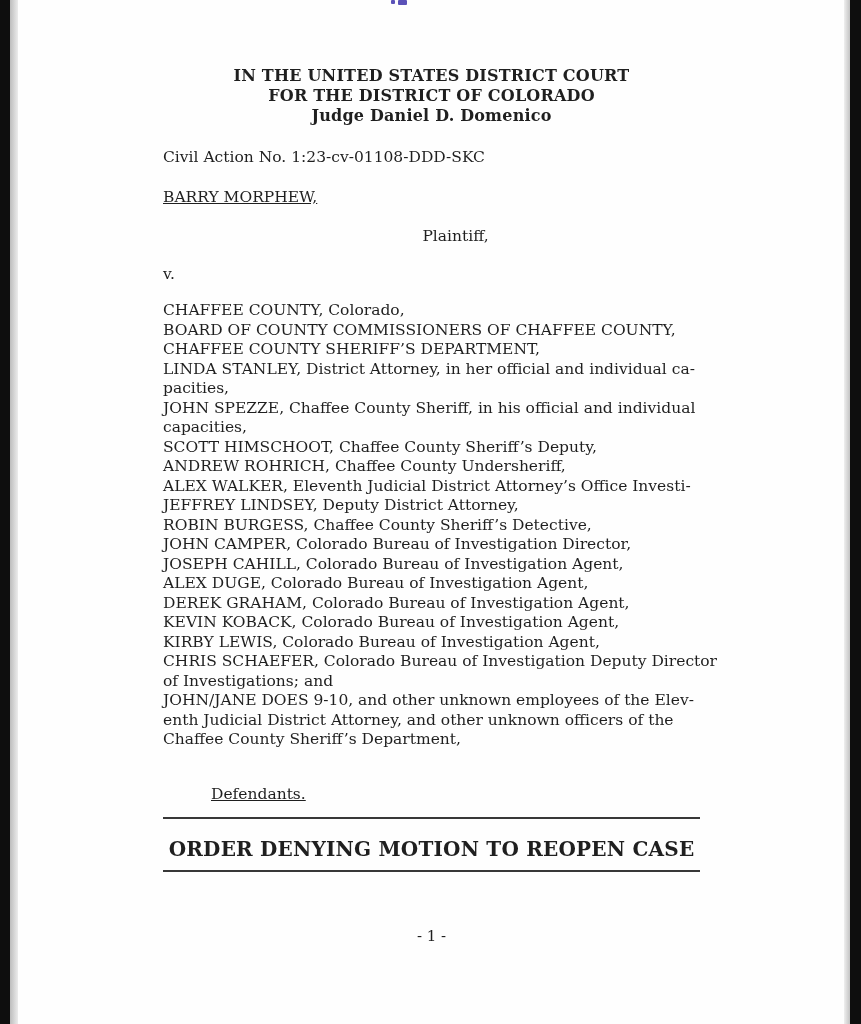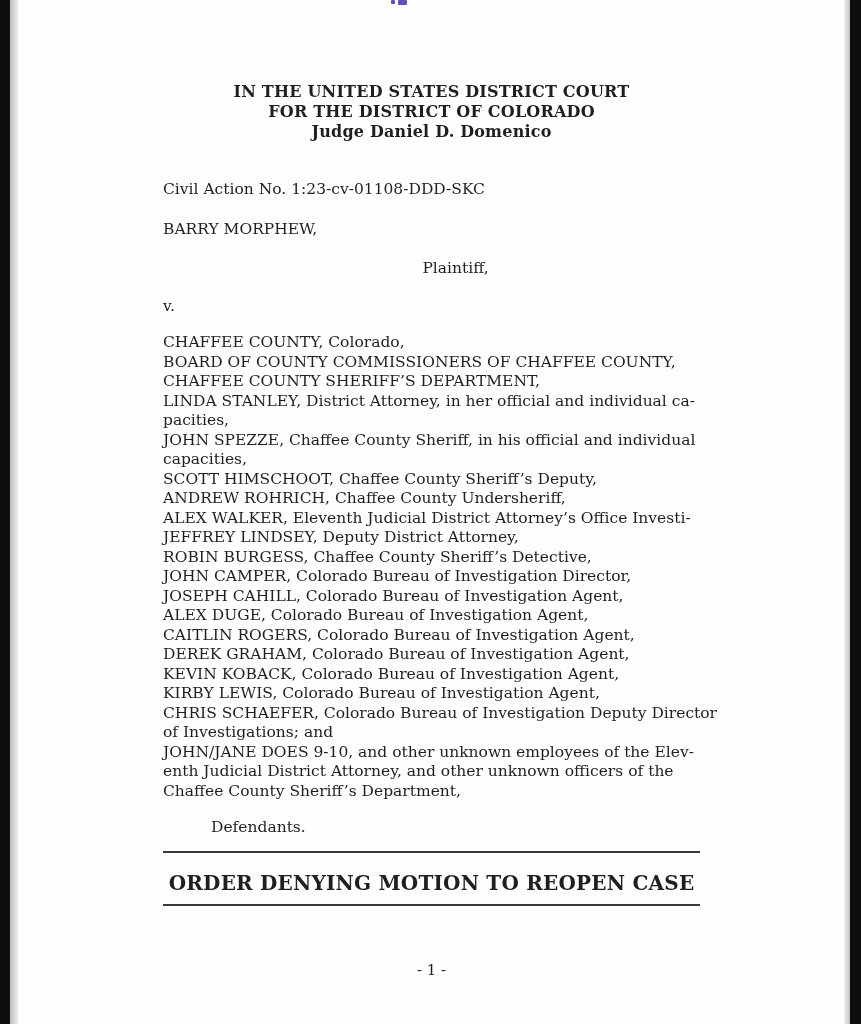--- a/index.html
+++ b/index.html
@@ -40,58 +40,60 @@
   .top-fragment .frag-a {
     width: 4px; height: 4px; background: #5b52b8; border-radius: 1px;
   }
   .top-fragment .frag-b {
     width: 9px; height: 5px; background: #5b52b8; border-radius: 1px;
   }
   
   .doc {
     position: absolute;
     left: 163px;
-    top: 16px;
+    top: 0;
     width: 537px;
     font-size: 15.5px;
     line-height: 19.5px;
   }
   .court-header {
     margin-top: 66px;
     text-align: center;
     font-weight: bold;
     font-size: 16px;
     line-height: 20px;
     letter-spacing: 0.2px;
   }
   .case-no {
-    margin-top: 38px;
+    margin-top: 22px;
     white-space: nowrap;
   }
   .plaintiff-name {
     margin-top: 20px;
     white-space: nowrap;
+    text-decoration: underline;
   }
   .plaintiff-label {
     margin-top: 20px;
     padding-left: 48px;
     text-align: center;
   }
   .versus {
     margin-top: 18px;
   }
   .defendants {
     margin-top: 17px;
   }
   .defendant-line {
     white-space: nowrap;
   }
   .defendants-label {
-    margin-top: 17px;
+    margin-top: 35px;
     padding-left: 48px;
+    text-decoration: underline;
   }
   .rule {
     margin: 13px 0 0 0;
     border: none;
     border-top: 2px solid #383838;
     width: 537px;
   }
   .rule-2 {
     margin-top: 11px;
   }
@@ -147,21 +149,20 @@
     <div class="defendant-line">JOHN SPEZZE, Chaffee County Sheriff, in his official and individual</div>
     <div class="defendant-line">capacities,</div>
     <div class="defendant-line">SCOTT HIMSCHOOT, Chaffee County Sheriff’s Deputy,</div>
     <div class="defendant-line">ANDREW ROHRICH, Chaffee County Undersheriff,</div>
     <div class="defendant-line">ALEX WALKER, Eleventh Judicial District Attorney’s Office Investi-</div>
     <div class="defendant-line">JEFFREY LINDSEY, Deputy District Attorney,</div>
     <div class="defendant-line">ROBIN BURGESS, Chaffee County Sheriff’s Detective,</div>
     <div class="defendant-line">JOHN CAMPER, Colorado Bureau of Investigation Director,</div>
     <div class="defendant-line">JOSEPH CAHILL, Colorado Bureau of Investigation Agent,</div>
     <div class="defendant-line">ALEX DUGE, Colorado Bureau of Investigation Agent,</div>
-    <div class="defendant-line">CAITLIN ROGERS, Colorado Bureau of Investigation Agent,</div>
     <div class="defendant-line">DEREK GRAHAM, Colorado Bureau of Investigation Agent,</div>
     <div class="defendant-line">KEVIN KOBACK, Colorado Bureau of Investigation Agent,</div>
     <div class="defendant-line">KIRBY LEWIS, Colorado Bureau of Investigation Agent,</div>
     <div class="defendant-line">CHRIS SCHAEFER, Colorado Bureau of Investigation Deputy Director</div>
     <div class="defendant-line">of Investigations; and</div>
     <div class="defendant-line">JOHN/JANE DOES 9-10, and other unknown employees of the Elev-</div>
     <div class="defendant-line">enth Judicial District Attorney, and other unknown officers of the</div>
     <div class="defendant-line">Chaffee County Sheriff’s Department,</div>
   </div>
 

